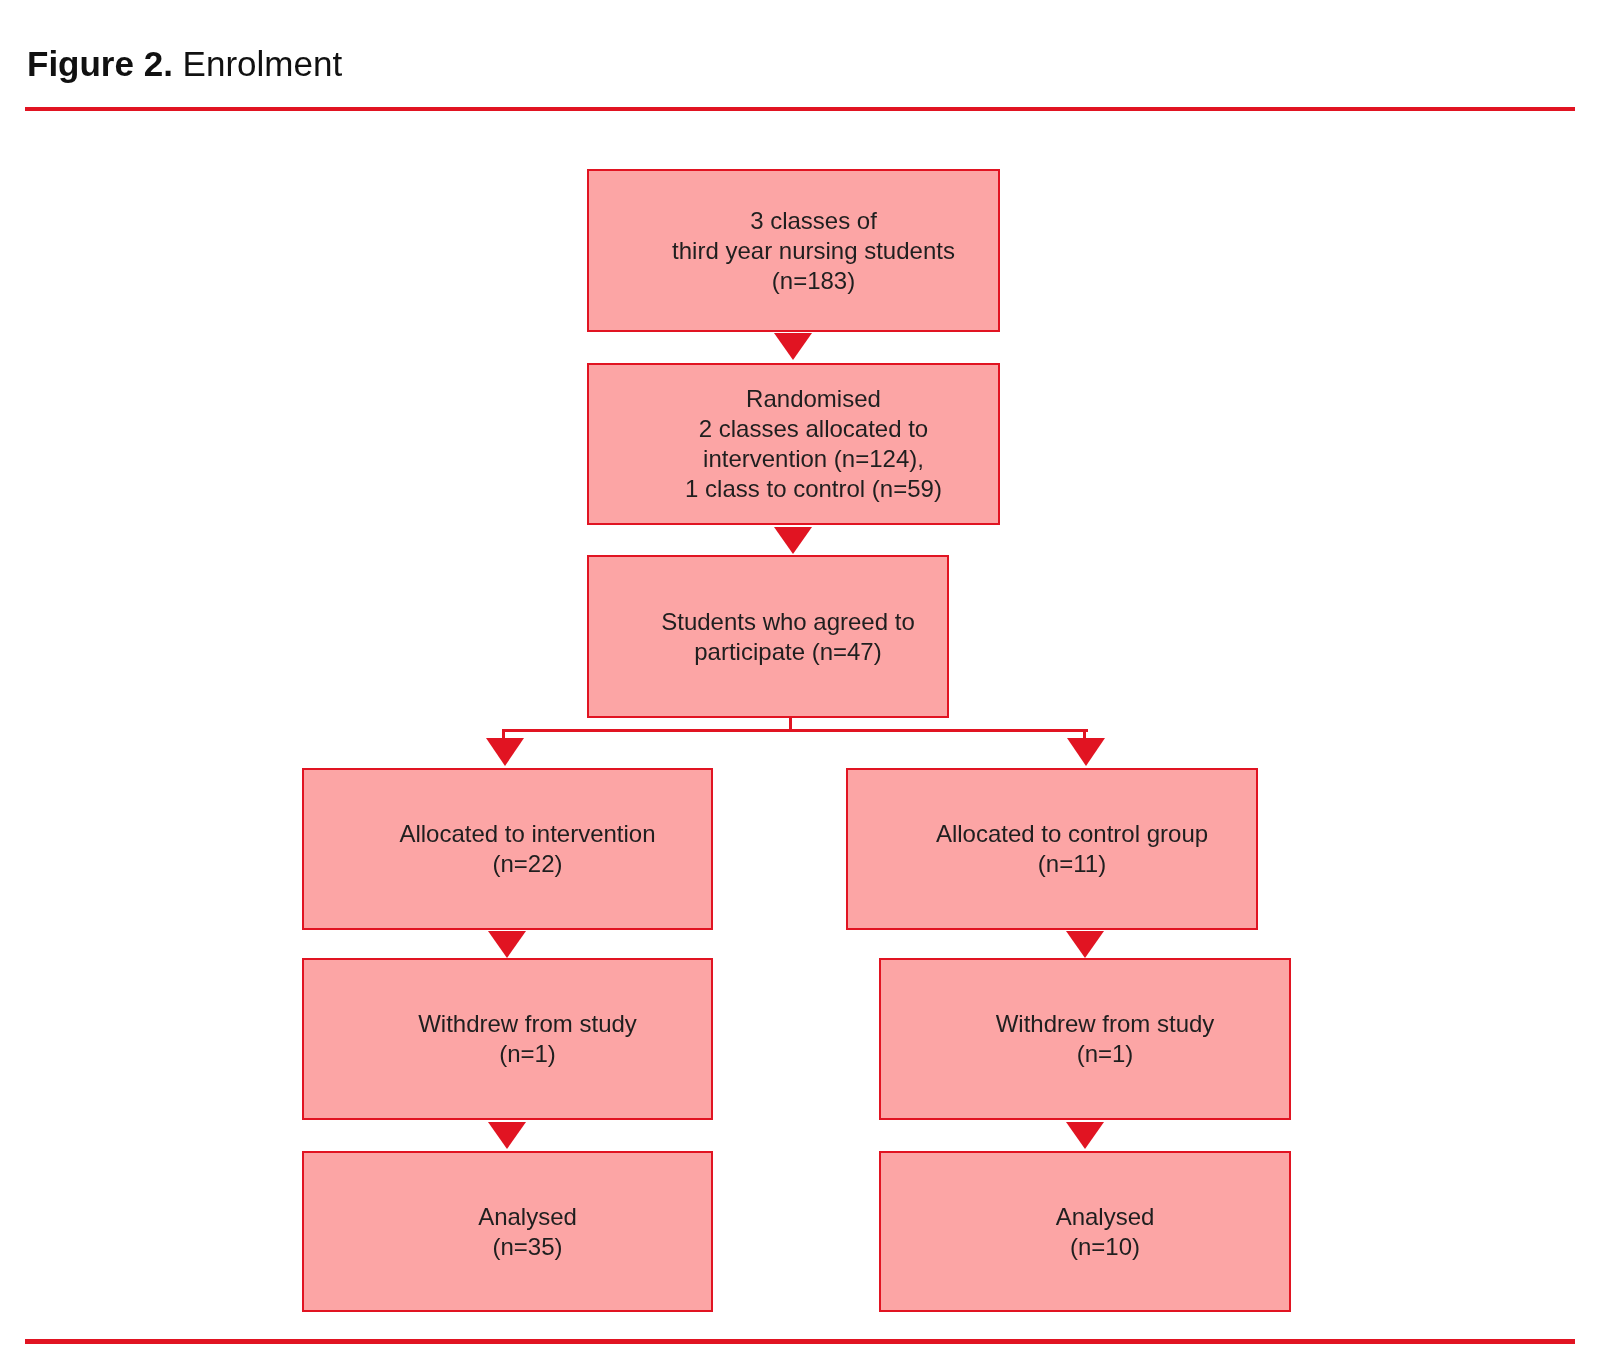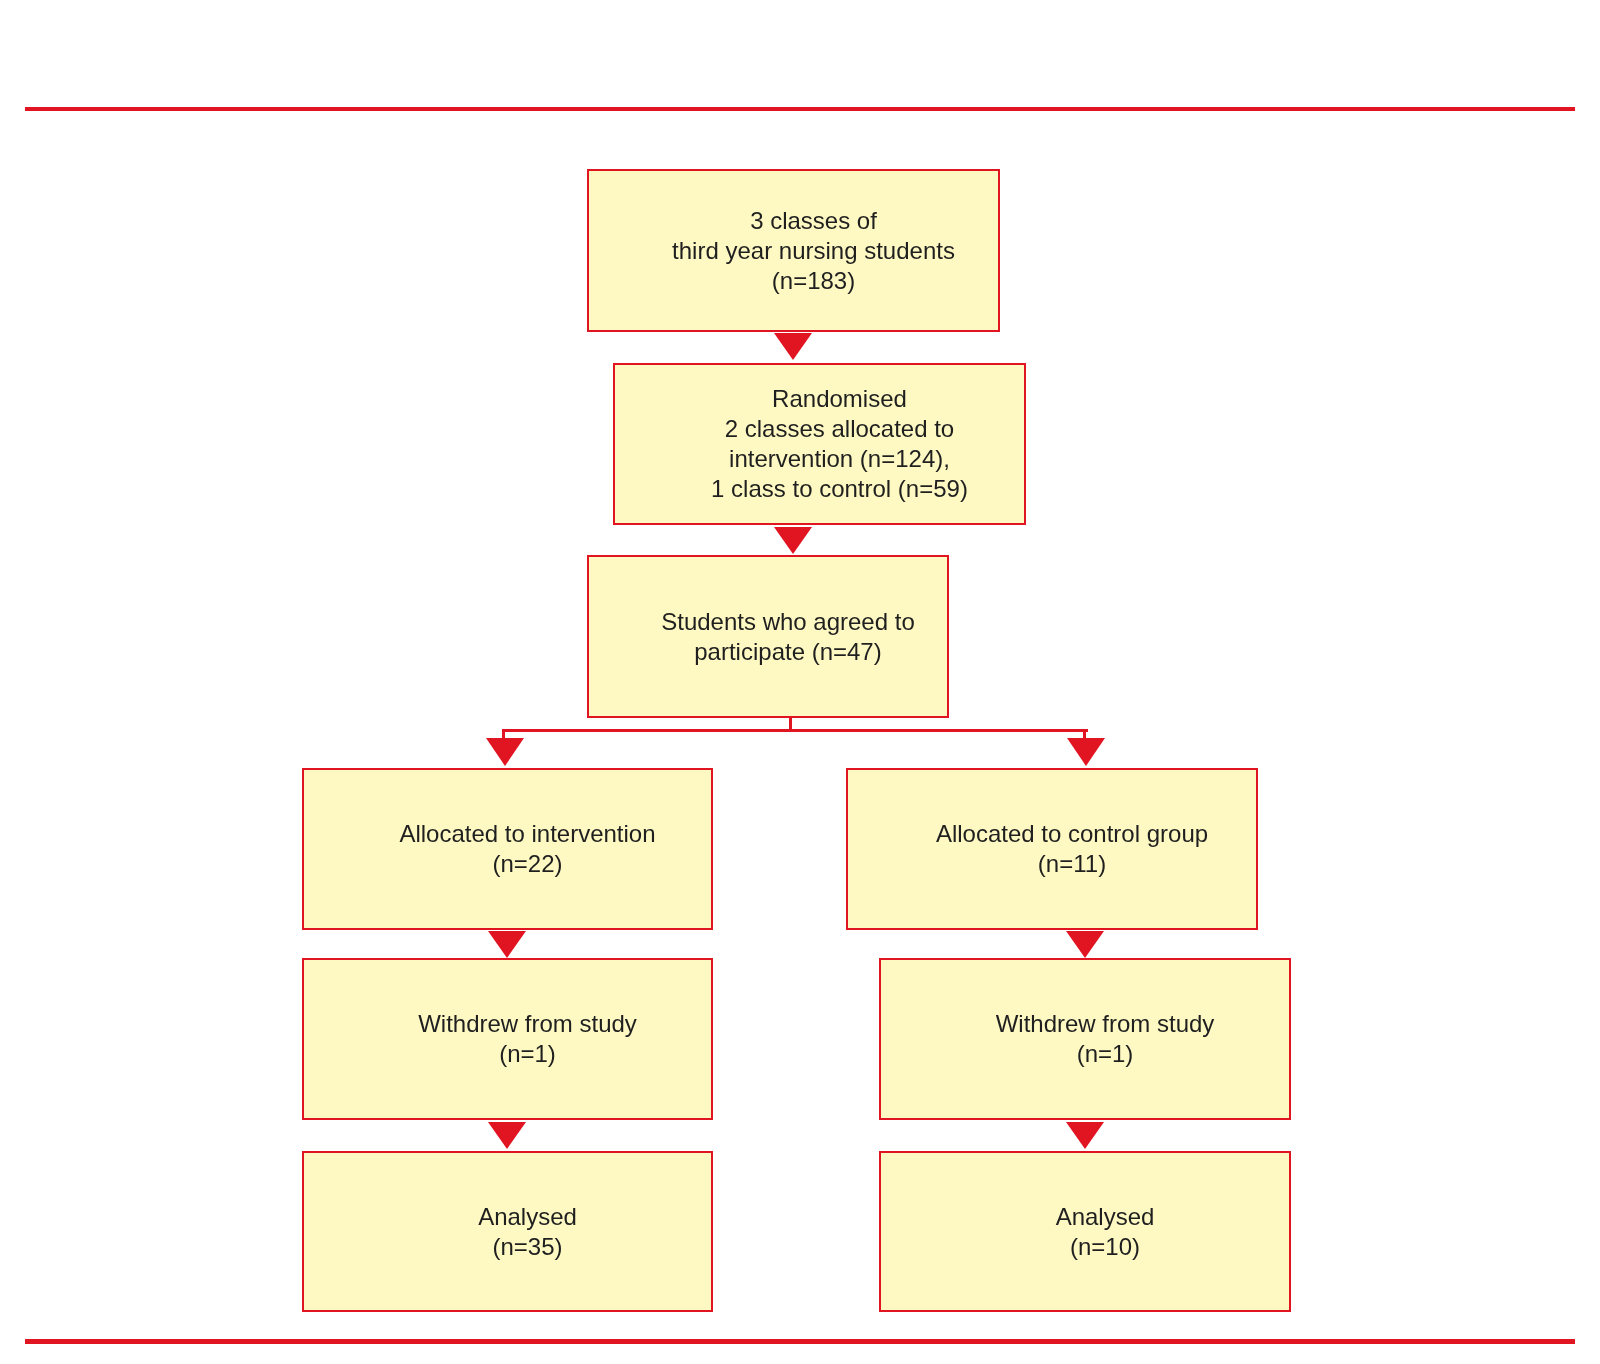--- a/index.html
+++ b/index.html
@@ -34,21 +34,21 @@
     position:absolute;
     background:var(--red);
   }
   .rule.top{ left:25px; top:107px; width:1550px; height:4px; }
   .rule.bottom{ left:25px; top:1339px; width:1550px; height:5px; }
 
   .fbox{
     position:absolute;
     box-sizing:border-box;
     border:2px solid var(--red);
-    background:#fef9c3;
+    background:#fca5a5;
     display:flex;
     align-items:center;
     justify-content:center;
     text-align:center;
     color:var(--ink);
     font-size:24px;
     line-height:30px;
     padding-left:40px;
   }
   .fbox span{ white-space:pre-line; }
@@ -65,35 +65,39 @@
   .cline{
     position:absolute;
     background:var(--red);
   }
 </style>
 </head>
 <body>
 
 <div class="page">
 
+  <div class="figure-caption">
+    <span class="lbl">Figure 2.</span>
+    <span class="ttl">Enrolment</span>
+  </div>
 
   <div class="rule top"></div>
   <div class="rule bottom"></div>
 
   <div>
 
     <div class="fbox" style="left:587px;top:169px;width:413px;height:163px">
       <span>3 classes of
 third year nursing students
 (n=183)</span>
     </div>
 
     <div class="tri" style="left:774px;top:333px"></div>
 
-    <div class="fbox" style="left:613px;top:363px;width:413px;height:162px">
+    <div class="fbox" style="left:587px;top:363px;width:413px;height:162px">
       <span>Randomised
 2 classes allocated to
 intervention (n=124),
 1 class to control (n=59)</span>
     </div>
 
     <div class="tri" style="left:774px;top:527px"></div>
 
     <div class="fbox" style="left:587px;top:555px;width:362px;height:163px">
       <span>Students who agreed to

